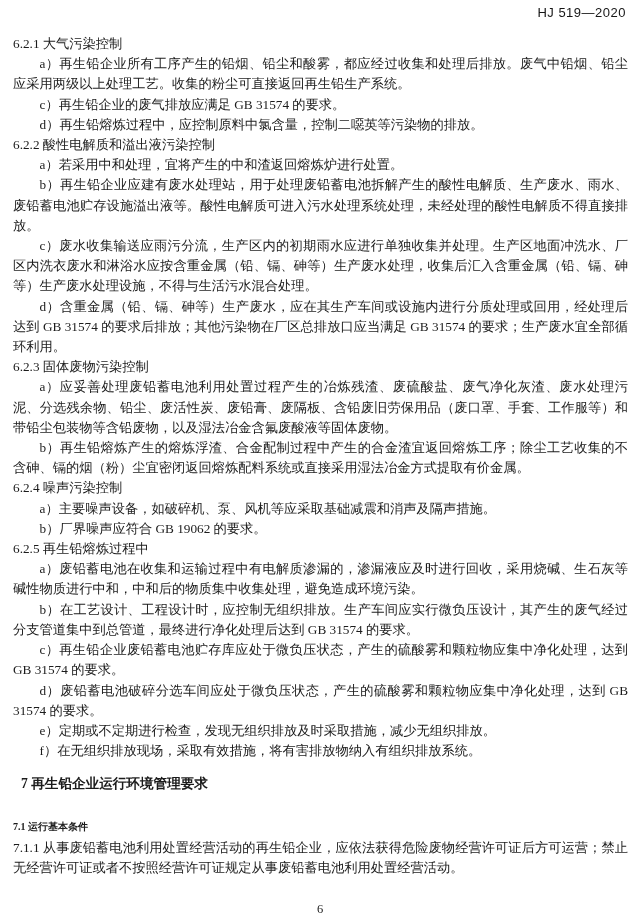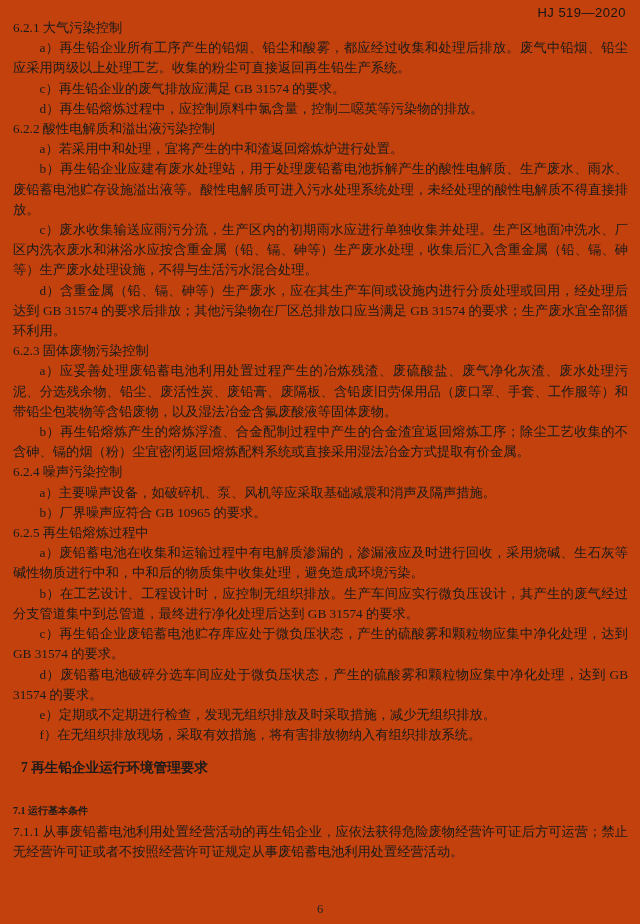--- a/index.html
+++ b/index.html
@@ -5,38 +5,38 @@
   html, body {
     margin: 0;
     padding: 0;
     background: #e8e8e6;
   }
   .page {
     position: relative;
     width: 640px;
     height: 924px;
     margin: 0 auto;
-    background: #c2410c;
+    background: #ffffff;
     color: #1b1b1b;
     font-family: "Liberation Serif", "DejaVu Serif", serif;
     overflow: hidden;
     box-sizing: border-box;
   }
   .doc-header {
     position: absolute;
     top: 5px;
     right: 14px;
     font-family: "Liberation Sans", "DejaVu Sans", sans-serif;
     font-size: 13px;
     letter-spacing: 0.5px;
     color: #161616;
   }
   .doc-body {
     position: absolute;
-    top: 18px;
+    top: 34px;
     left: 13px;
     right: 12px;
     font-size: 13.25px;
     line-height: 20.2px;
     text-align: justify;
     text-justify: inter-ideograph;
     font-family: Liberation Serif, serif;
   }
   .doc-body p {
     margin: 0;
@@ -90,21 +90,21 @@
     <p class="sec-head">6.2.2 酸性电解质和溢出液污染控制</p>
     <p class="item">a）若采用中和处理，宜将产生的中和渣返回熔炼炉进行处置。</p>
     <p class="item">b）再生铅企业应建有废水处理站，用于处理废铅蓄电池拆解产生的酸性电解质、生产废水、雨水、废铅蓄电池贮存设施溢出液等。酸性电解质可进入污水处理系统处理，未经处理的酸性电解质不得直接排放。</p>
     <p class="item">c）废水收集输送应雨污分流，生产区内的初期雨水应进行单独收集并处理。生产区地面冲洗水、厂区内洗衣废水和淋浴水应按含重金属（铅、镉、砷等）生产废水处理，收集后汇入含重金属（铅、镉、砷等）生产废水处理设施，不得与生活污水混合处理。</p>
     <p class="item">d）含重金属（铅、镉、砷等）生产废水，应在其生产车间或设施内进行分质处理或回用，经处理后达到 GB 31574 的要求后排放；其他污染物在厂区总排放口应当满足 GB 31574 的要求；生产废水宜全部循环利用。</p>
     <p class="sec-head">6.2.3 固体废物污染控制</p>
     <p class="item">a）应妥善处理废铅蓄电池利用处置过程产生的冶炼残渣、废硫酸盐、废气净化灰渣、废水处理污泥、分选残余物、铅尘、废活性炭、废铅膏、废隔板、含铅废旧劳保用品（废口罩、手套、工作服等）和带铅尘包装物等含铅废物，以及湿法冶金含氟废酸液等固体废物。</p>
     <p class="item">b）再生铅熔炼产生的熔炼浮渣、合金配制过程中产生的合金渣宜返回熔炼工序；除尘工艺收集的不含砷、镉的烟（粉）尘宜密闭返回熔炼配料系统或直接采用湿法冶金方式提取有价金属。</p>
     <p class="sec-head">6.2.4 噪声污染控制</p>
     <p class="item">a）主要噪声设备，如破碎机、泵、风机等应采取基础减震和消声及隔声措施。</p>
-    <p class="item">b）厂界噪声应符合 GB 10965 的要求。</p>
+    <p class="item">b）厂界噪声应符合 GB 19062 的要求。</p>
     <p class="sec-head">6.2.5 再生铅熔炼过程中</p>
     <p class="item">a）废铅蓄电池在收集和运输过程中有电解质渗漏的，渗漏液应及时进行回收，采用烧碱、生石灰等碱性物质进行中和，中和后的物质集中收集处理，避免造成环境污染。</p>
     <p class="item">b）在工艺设计、工程设计时，应控制无组织排放。生产车间应实行微负压设计，其产生的废气经过分支管道集中到总管道，最终进行净化处理后达到 GB 31574 的要求。</p>
     <p class="item">c）再生铅企业废铅蓄电池贮存库应处于微负压状态，产生的硫酸雾和颗粒物应集中净化处理，达到 GB 31574 的要求。</p>
     <p class="item">d）废铅蓄电池破碎分选车间应处于微负压状态，产生的硫酸雾和颗粒物应集中净化处理，达到 GB 31574 的要求。</p>
     <p class="item">e）定期或不定期进行检查，发现无组织排放及时采取措施，减少无组织排放。</p>
     <p class="item">f）在无组织排放现场，采取有效措施，将有害排放物纳入有组织排放系统。</p>
     <p class="chapter-head">7 再生铅企业运行环境管理要求</p>
     <p class="sub-head">7.1 运行基本条件</p>
     <p class="clause">7.1.1 从事废铅蓄电池利用处置经营活动的再生铅企业，应依法获得危险废物经营许可证后方可运营；禁止无经营许可证或者不按照经营许可证规定从事废铅蓄电池利用处置经营活动。</p>

